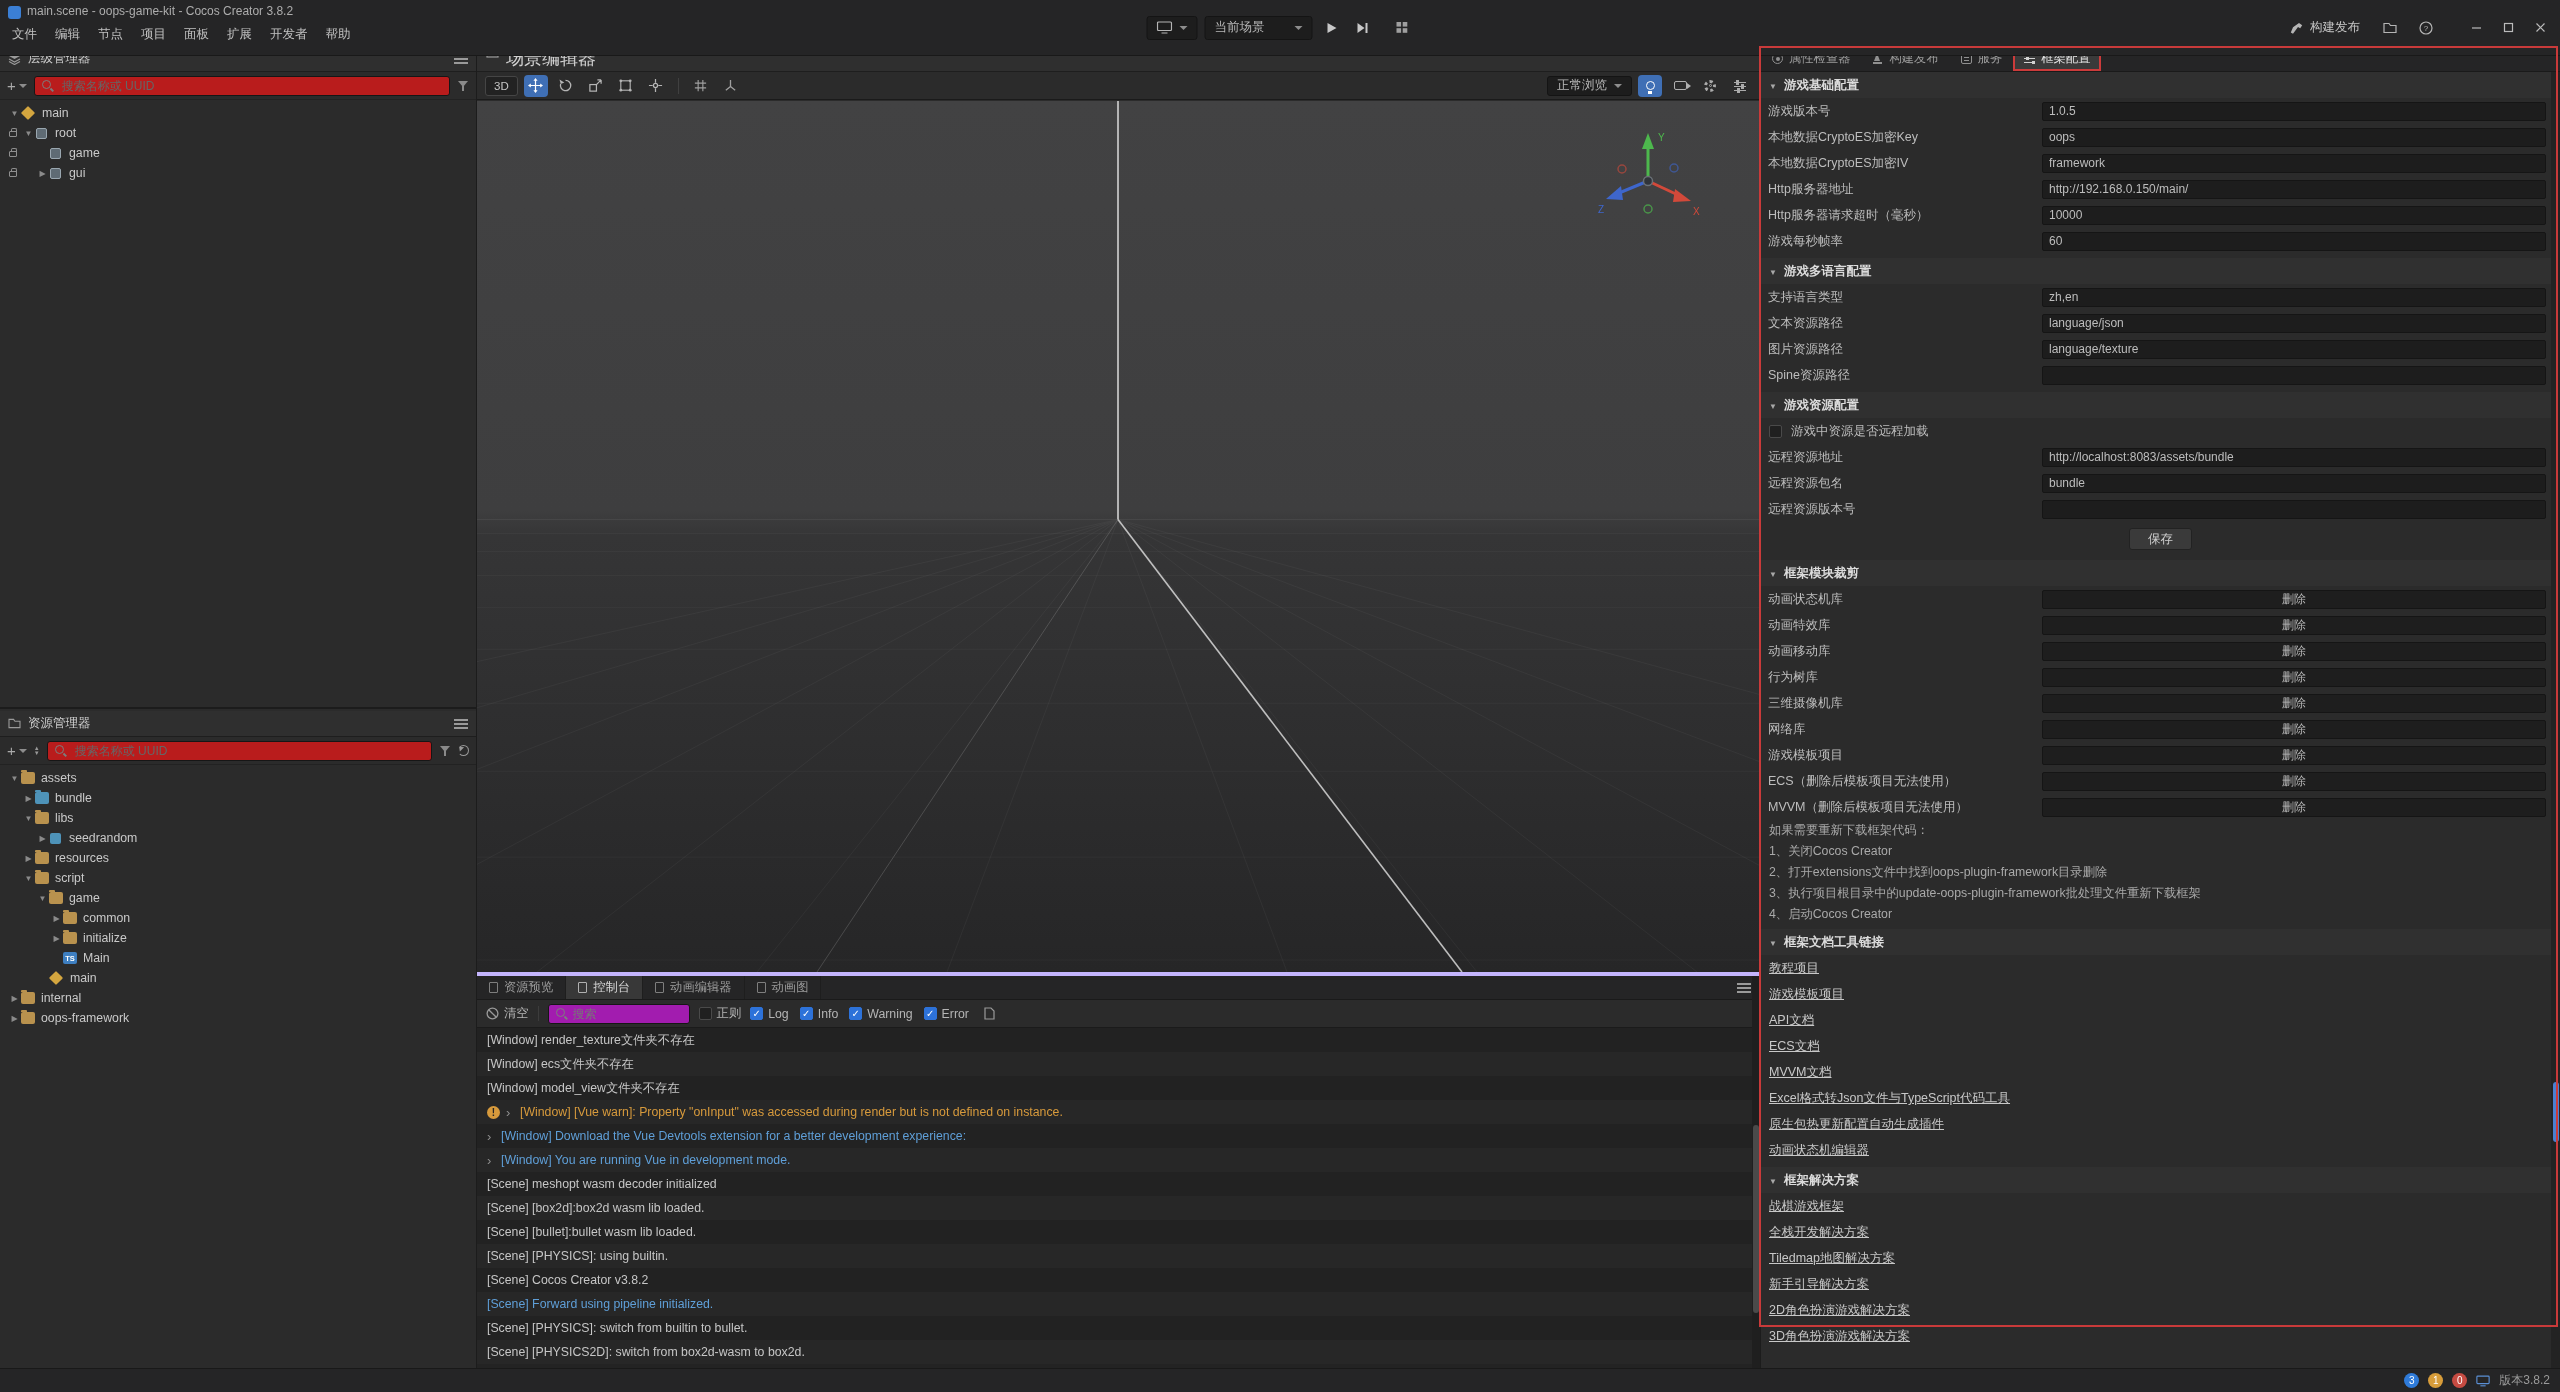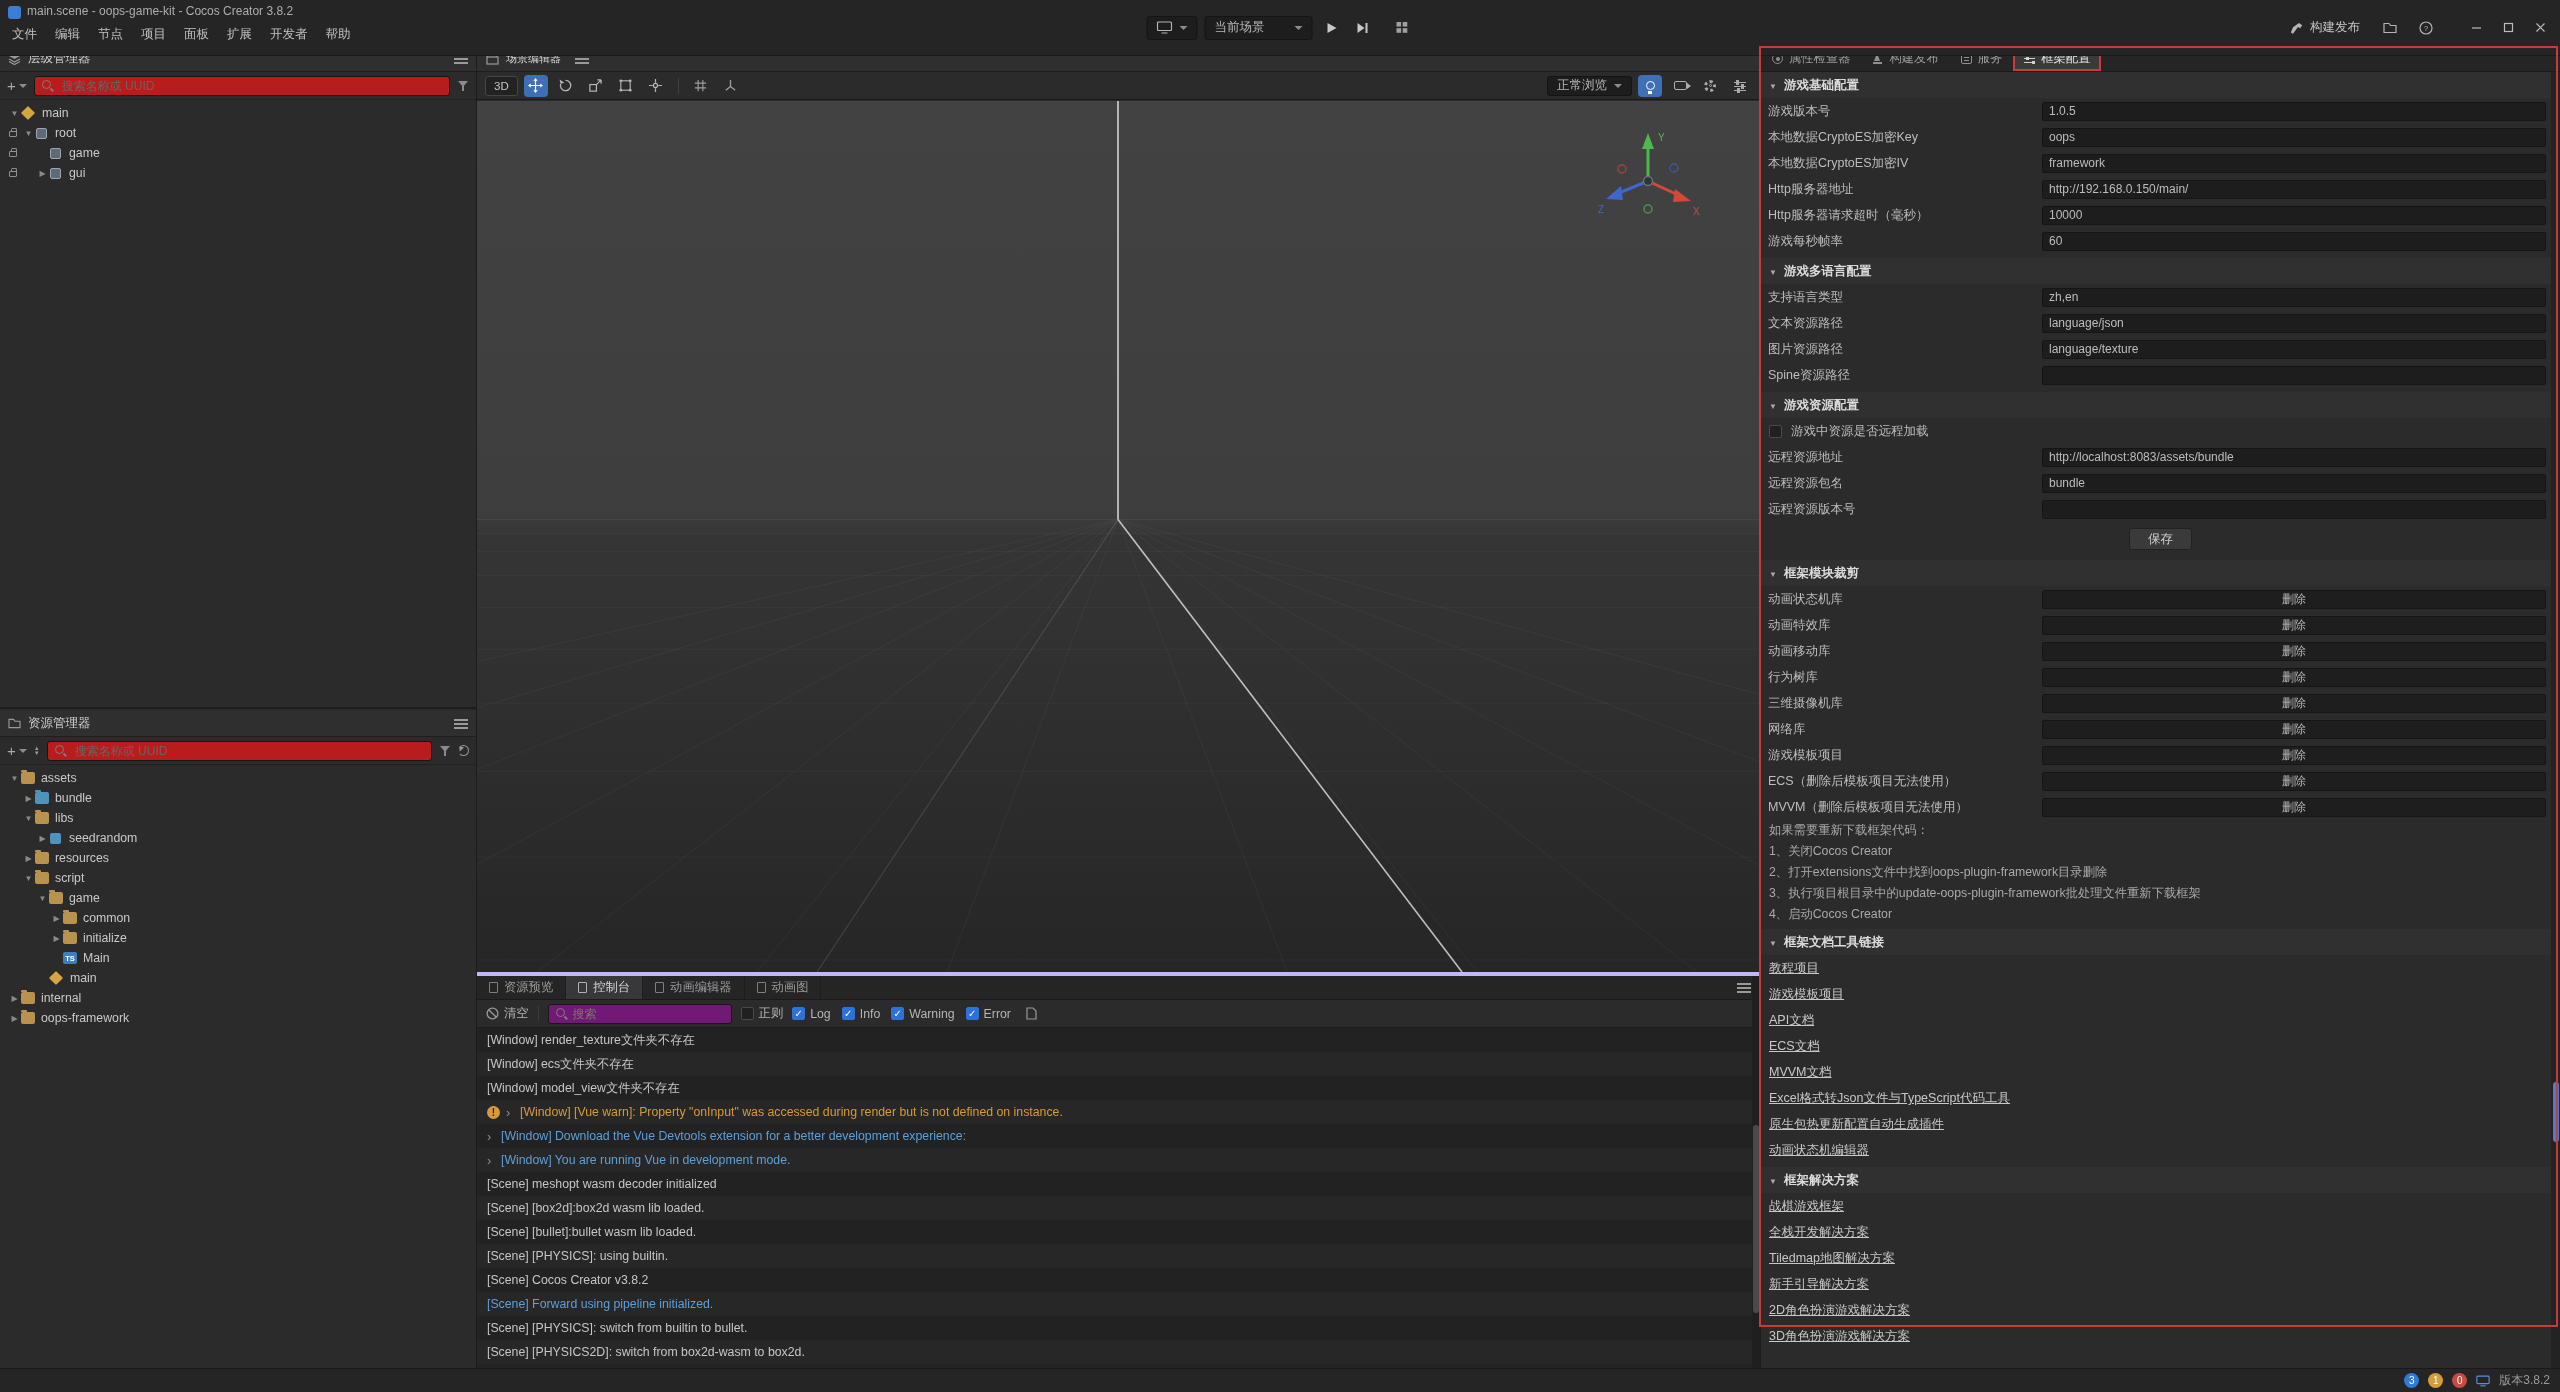--- a/index.html
+++ b/index.html
@@ -64,21 +64,21 @@
 .ticon.folder::before,.ticon.folderb::before{content:"";position:absolute;top:-2px;left:0;width:6px;height:2px;background:inherit;border-radius:1px 1px 0 0}
 .ticon.cube{width:11px;height:11px;margin:0 8px 0 1px;background:#5f6b74;border:1px solid #9aa7b0;border-radius:2px}
 .ticon.scene{width:10px;height:10px;margin:0 9px 0 2px;background:#d4a63f;transform:rotate(45deg);border-radius:1px}
 .ticon.ts{background:#3e7fc1}
 .ticon.ts::before{content:"TS";position:absolute;inset:0;color:#fff;font-size:7.5px;font-weight:bold;display:flex;align-items:center;justify-content:center}
 .ticon.pkg{width:11px;height:11px;margin:0 8px 0 1px;background:#4e93b9;border-radius:2px}
 .tlabel{font-size:12.3px;color:#c9c9c9;white-space:nowrap}
 
 
 .center{position:absolute;left:477px;top:46px;width:1283px;bottom:24px;background:#2b2b2b}
-.scene-header{height:26px;background:#2f2f2f;display:flex;align-items:center;gap:7px;padding:0 9px;border-bottom:1px solid #1e1e1e;color:#d0d0d0;font-size:11px}
+.scene-header{height:26px;background:#2f2f2f;display:flex;gap:7px;padding:0 9px;border-bottom:1px solid #1e1e1e;color:#d0d0d0;font-size:18px}
 .scene-toolbar{height:28px;display:flex;align-items:center;gap:6px;padding:0 8px;background:#2b2b2b;border-bottom:1px solid #1a1a1a}
 .tool{width:24px;height:22px;display:flex;align-items:center;justify-content:center;border-radius:4px;cursor:pointer}
 .tool.active{background:#3f6fb5}
 .mode3d{height:20px;padding:0 8px;border:1px solid #454545;border-radius:3px;color:#c5c5c5;font-size:11.5px;display:flex;align-items:center;cursor:pointer;background:#222}
 .tsep{width:1px;height:16px;background:#404040;margin:0 4px}
 .view-sel{height:20px}
 .bulb{width:9px;height:9px;border-radius:50%;border:1.6px solid currentColor;position:relative}
 .bulb::after{content:"";position:absolute;left:1.5px;top:9px;width:3.5px;height:3px;background:currentColor}
 .cam{width:13px;height:9px;border:1.5px solid #b0b0b0;border-radius:2px;position:relative}
 .cam::before{content:"";position:absolute;right:-5px;top:0.5px;border-top:3px solid transparent;border-bottom:3px solid transparent;border-left:4px solid #b0b0b0}
@@ -94,21 +94,21 @@
 
 .console{position:absolute;top:926px;left:0;right:0;bottom:0;background:#232323;border-top:4px solid #c4b5fd}
 .ctabs-row{height:24px;background:#252526;display:flex;align-items:center;border-bottom:1px solid #1a1a1a}
 .ctabs{display:flex;height:100%}
 .ctab{display:flex;align-items:center;gap:6px;padding:0 12px;height:100%;font-size:12.3px;color:#9c9c9c;border-right:1px solid #1e1e1e;cursor:pointer}
 .ctab.active{background:#383838;color:#d8d8d8}
 .doc-ico{width:9px;height:11px;border:1px solid currentColor;border-radius:1px;opacity:.75;flex:none}
 .ctools{height:28px;display:flex;align-items:center;gap:9px;padding:0 9px;background:#2b2b2b;border-bottom:1px solid #1b1b1b}
 .clear-btn{display:flex;align-items:center;gap:5px;color:#b5b5b5;font-size:12.3px;cursor:pointer}
 .vdiv{width:1px;height:15px;background:#3c3c3c}
-.csearch{width:184px;height:20px;flex:none;background:#701a75;border:1px solid #161616;border-radius:3px;display:flex;align-items:center;padding:0 6px;gap:5px}
+.csearch{width:142px;height:20px;flex:none;background:#a21caf;border:1px solid #161616;border-radius:3px;display:flex;align-items:center;padding:0 6px;gap:5px}
 .csearch input{flex:1;min-width:0;background:none;border:none;outline:none;color:#bbb;font-size:12px;font-family:inherit}
 .csearch input::placeholder{color:#777}
 .filt{display:flex;align-items:center;gap:5px;cursor:pointer}
 .filters{display:flex;gap:11px}
 .filtlab{font-size:12.3px;color:#b5b5b5}
 .cb{width:13px;height:13px;border-radius:2px;background:#202020;border:1px solid #4a4a4a;position:relative;flex:none;cursor:pointer}
 .cb.on{background:#2d72d9;border-color:#2d72d9}
 .cb.on::before{content:"✓";position:absolute;inset:0;color:#fff;font-size:10px;line-height:12px;text-align:center}
 .logs{position:relative;height:344px;overflow:hidden}
 .logrow{height:24px;display:flex;align-items:center;padding:0 10px;font-size:12.3px;cursor:default}

